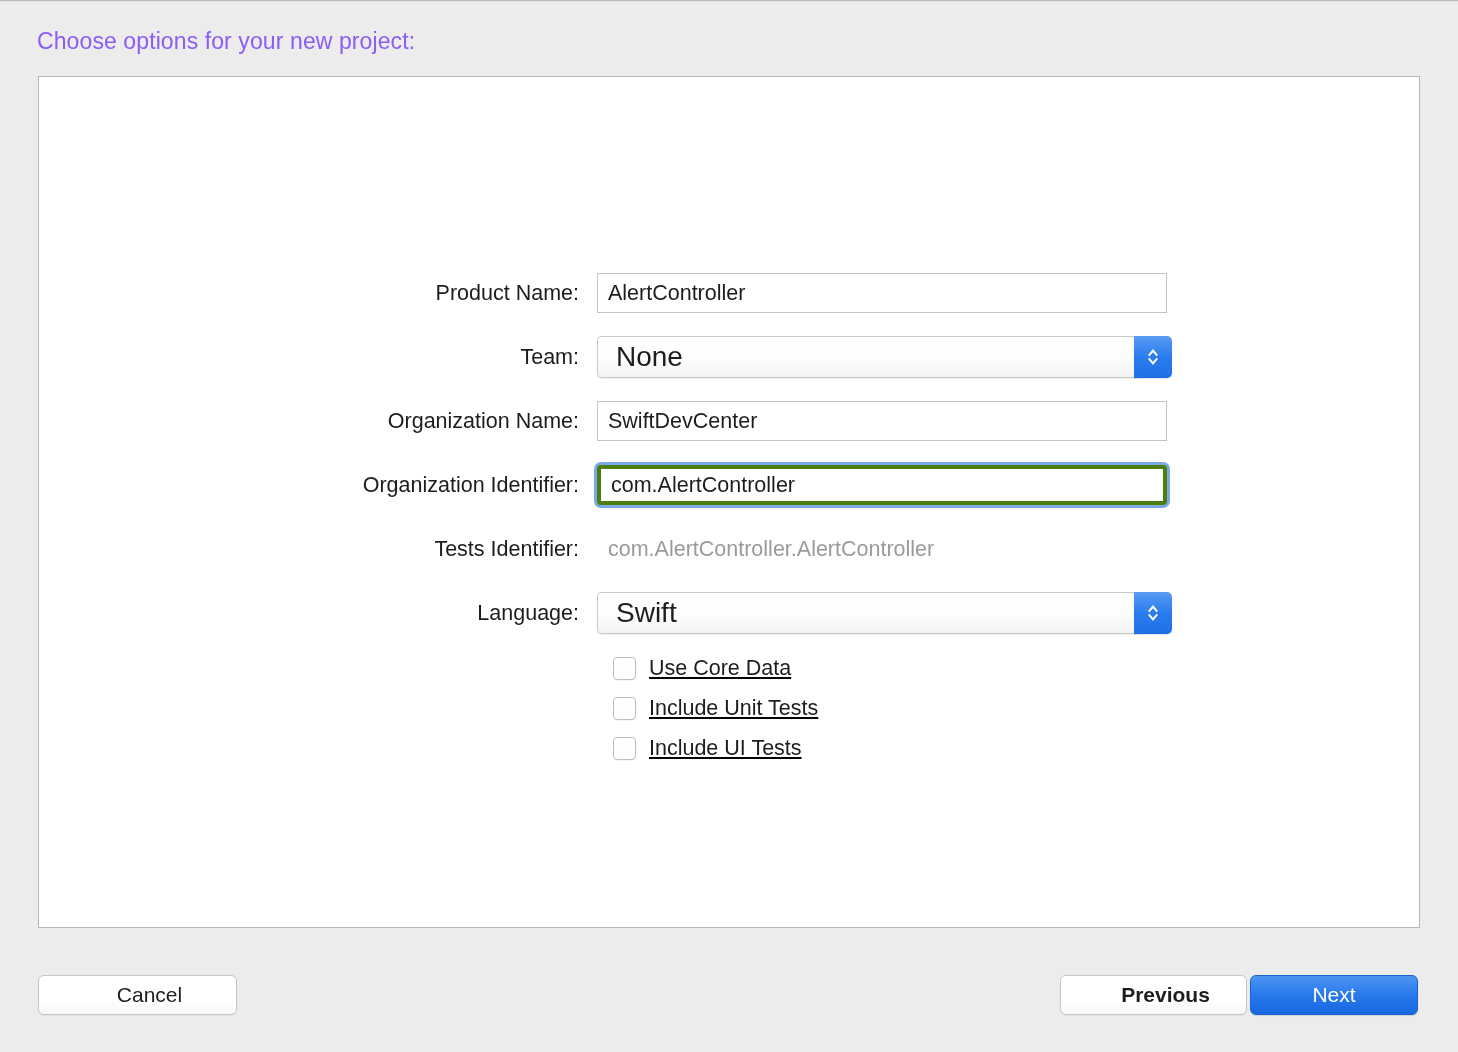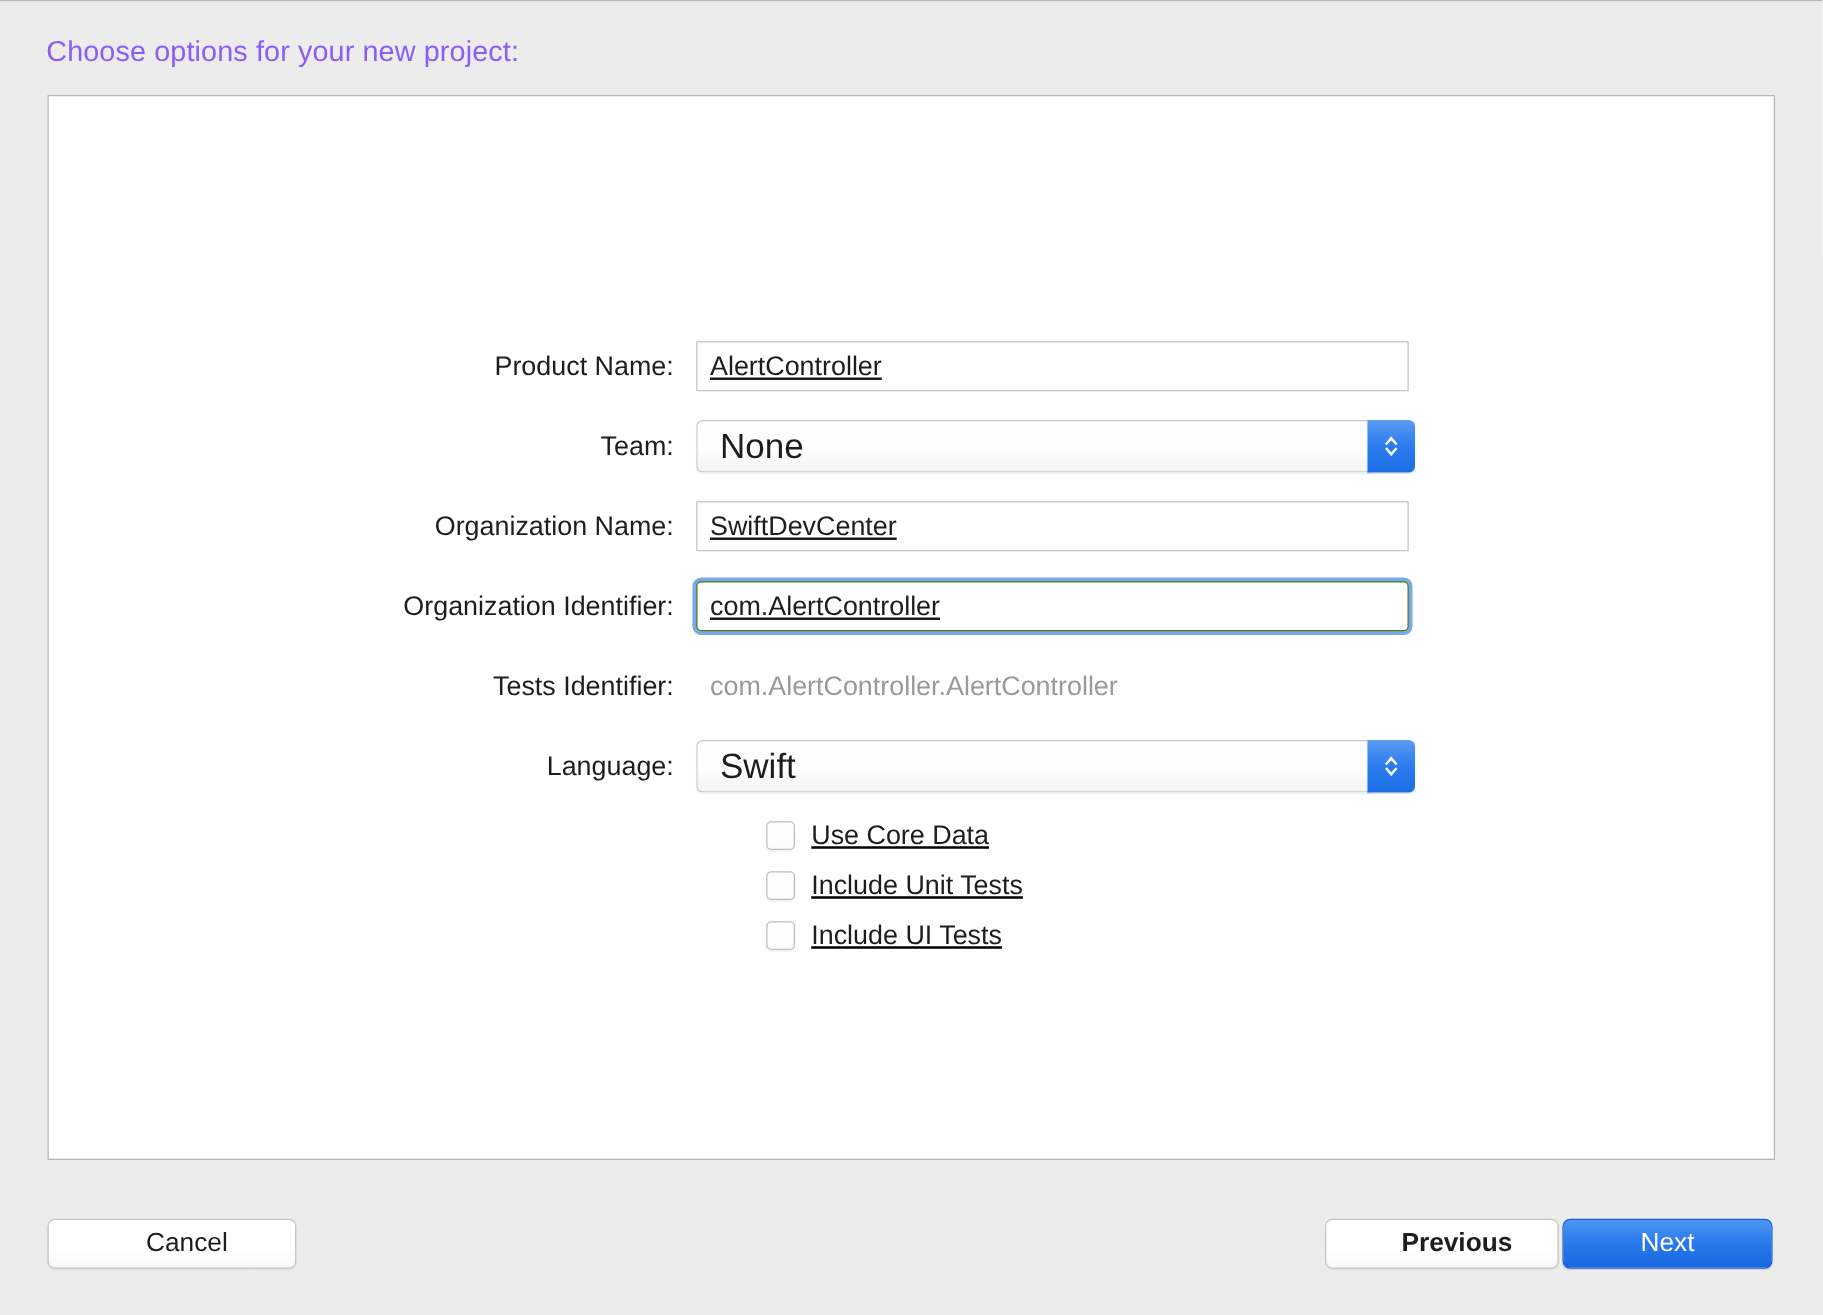--- a/index.html
+++ b/index.html
@@ -46,20 +46,21 @@
     left: 0;
     top: 196px;
     width: 100%;
   }
   .form-row {
     display: flex;
     align-items: center;
     height: 40px;
     margin-bottom: 24px;
     position: relative;
+    padding-left: 40px;
   }
   .row-gap-small { margin-bottom: 18px; }
   .field-label {
     width: 518px;
     text-align: right;
     padding-right: 18px;
     box-sizing: border-box;
     font-size: 21.5px;
     color: #1d1d1d;
     white-space: nowrap;
@@ -69,24 +70,23 @@
     height: 40px;
     box-sizing: border-box;
     background: #ffffff;
     border: 1px solid #c4c4c4;
     border-radius: 0px;
     font-family: "Liberation Sans", sans-serif;
     font-size: 21.5px;
     color: #1d1d1d;
     padding: 0 10px;
     outline: none;
-    text-decoration: underline;
   }
   .text-field.focused {
-    border: 1px solid #4d7c0f;
+    border: 4px solid #4d7c0f;
     box-shadow: 0 0 0 3px #7aa9e8;
     border-radius: 4px;
   }
   .static-value {
     font-size: 21.5px;
     color: #9a9a9a;
     padding-left: 11px;
     white-space: nowrap;
   }
   .popup-button {

